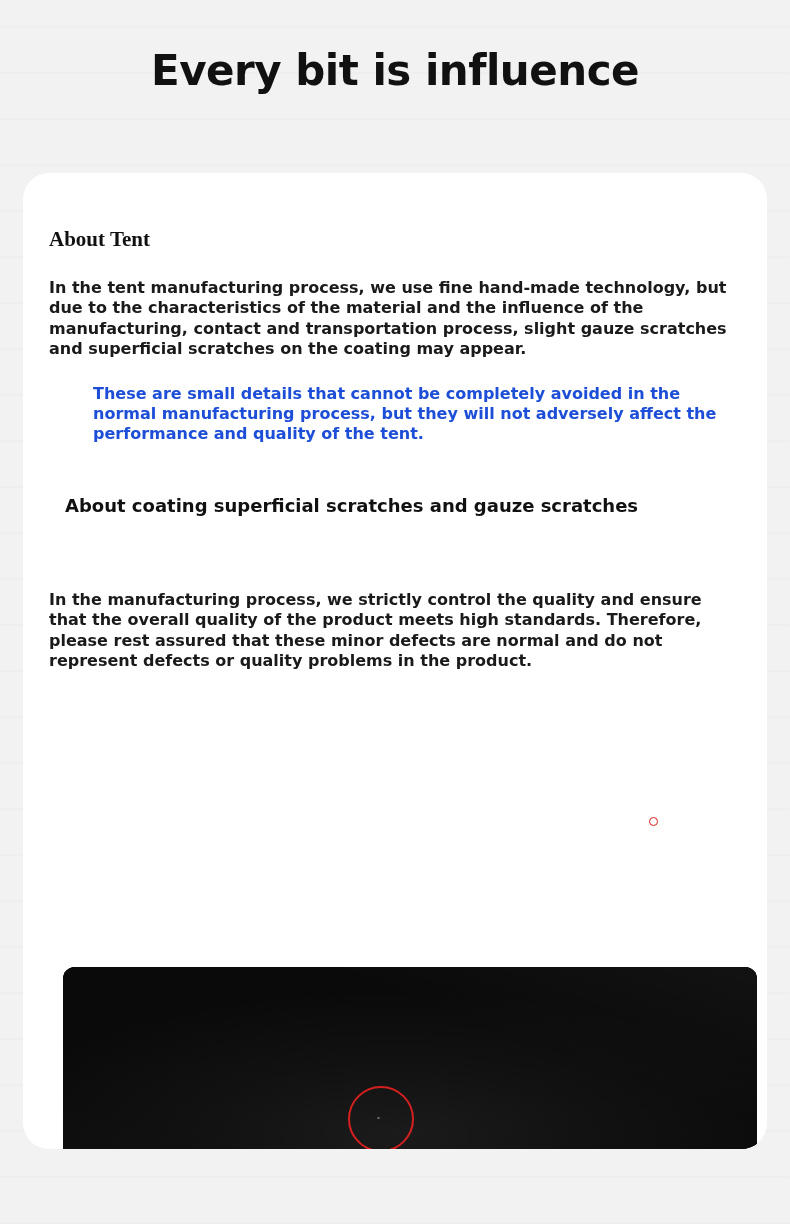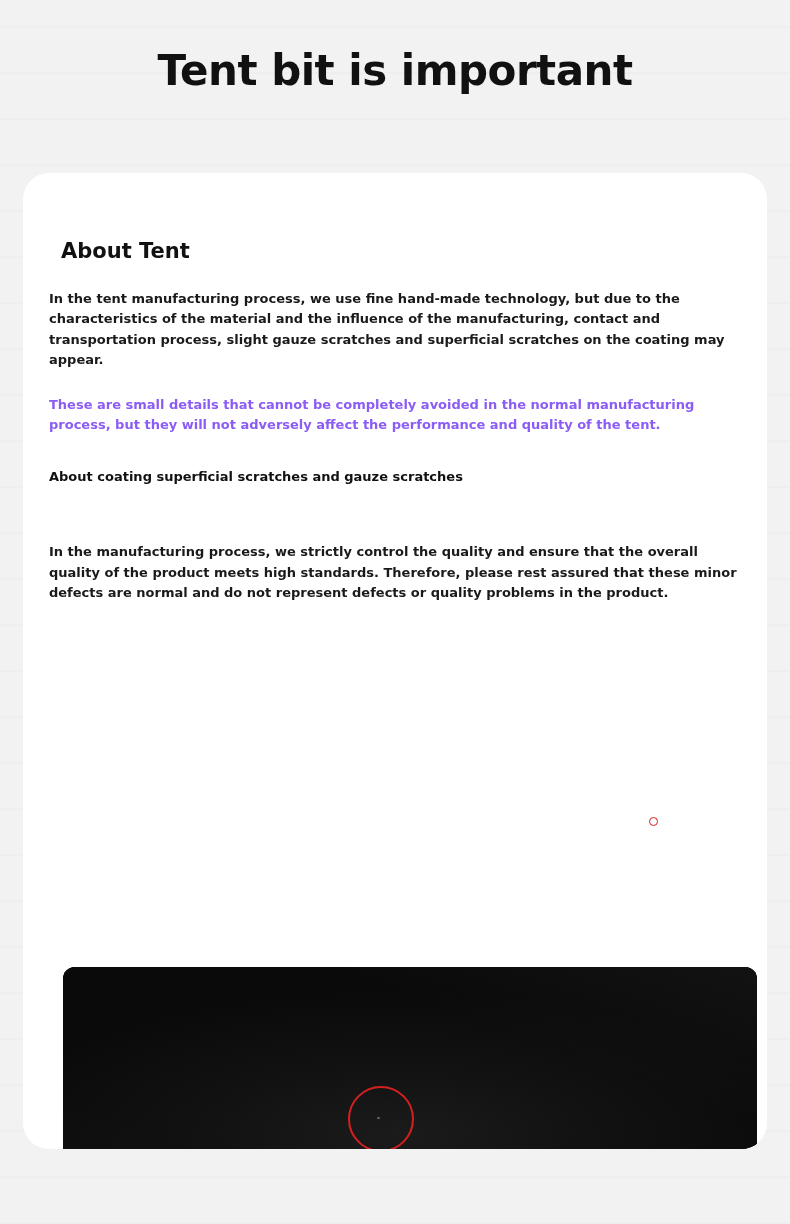--- a/index.html
+++ b/index.html
@@ -45,45 +45,47 @@
     top: 173px;
     width: 744px;
     height: 976px;
     background: #ffffff;
     border-radius: 26px;
     box-sizing: border-box;
     padding: 0;
     overflow: hidden;
   }
   .section-heading {
-    margin: 12px;
+    margin: 0;
     padding: 54px 0 0 26px;
     font-size: 21px;
     font-weight: bold;
     color: #111111;
+    font-family: Liberation Serif, serif;
   }
   .body-block {
     padding: 0 26px;
     margin-top: 26px;
   }
   p.para {
     margin: 0;
-    font-size: 13px;
+    font-size: 16px;
     line-height: 20.4px;
     font-weight: bold;
     color: #1a1a1a;
   }
   p.para.red {
-    color: #8b5cf6;
+    color: #1d4ed8;
+    margin-left: 44px;
   }
   .gap-lg { height: 24px; }
   .gap-sm { height: 10px; }
   .subheading {
-    margin: 0;
-    font-size: 13px;
+    margin: 16px;
+    font-size: 18px;
     font-weight: bold;
     color: #111111;
   }
   .photo {
     position: absolute;
     left: 40px;
     top: 794px;
     width: 694px;
     height: 322px;
     border-radius: 12px;
@@ -133,21 +135,21 @@
     border: 1.3px solid #d62020;
     border-radius: 50%;
     box-sizing: border-box;
   }
 </style>
 </head>
 <body>
 
 <div class="bg-watermark"></div>
 
-<h1 class="page-title">Tent bit is important</h1>
+<h1 class="page-title">Every bit is influence</h1>
 
 <div class="card">
 
   <h2 class="section-heading">About Tent</h2>
 
   <div class="body-block">
     <p class="para">In the tent manufacturing process, we use fine hand-made technology, but due to the characteristics of the material and the influence of the manufacturing, contact and transportation process, slight gauze scratches and superficial scratches on the coating may appear.</p>
     <div class="gap-lg"></div>
     <p class="para red">These are small details that cannot be completely avoided in the normal manufacturing process, but they will not adversely affect the performance and quality of the tent.</p>
     <div class="gap-lg"></div>

